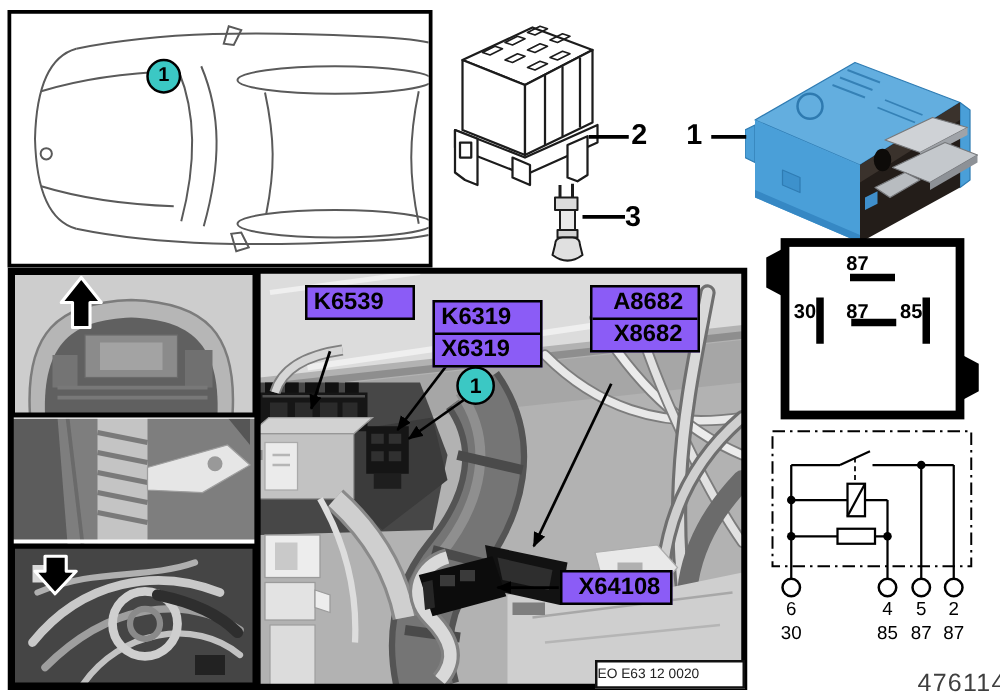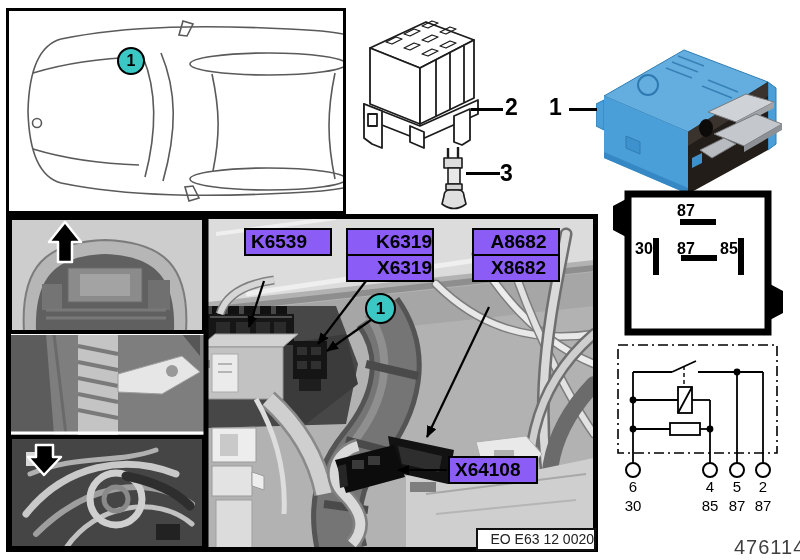--- a/index.html
+++ b/index.html
@@ -12,25 +12,25 @@
   .badge.car{left:117px;top:47px;width:24px;height:24px;line-height:24px;font-size:16px;}
   .badge.photo{left:365px;top:293px;width:27px;height:27px;line-height:27px;font-size:17px;}
   
   .pnum{position:absolute;font-weight:bold;font-size:23px;color:#000;z-index:5;}
   .pline{position:absolute;height:3px;background:#000;z-index:5;}
   
   .lblbox{position:absolute;background:#8b5cf6;border:2px solid #000;z-index:5;}
   .lblbox .row{height:24px;line-height:24px;padding-left:5px;font-weight:bold;font-size:19px;color:#000;}
   .lblbox .row + .row{border-top:2px solid #000;}
   .box-k6539{left:244px;top:228px;width:84px;}
-  .box-k6319{left:346px;top:228px;width:84px;text-align:right;}
+  .box-k6319{left:346px;top:240px;width:84px;}
   .box-a8682{left:472px;top:228px;width:84px;text-align:center;}
-  .box-x64108{left:448px;top:456px;width:86px;}
+  .box-x64108{left:448px;top:456px;width:86px;text-align:center;}
   .imgcode{position:absolute;left:476px;top:528px;width:116px;height:19px;background:#fff;
-           border:2px solid #111;z-index:5;font-size:14px;line-height:19px;text-align:right;color:#222;}
+           border:2px solid #111;z-index:5;font-size:11px;line-height:19px;text-align:left;color:#222;}
   .docnum{position:absolute;left:734px;top:536px;font-size:20px;color:#3f3f3f;letter-spacing:1px;z-index:5;}
   .carbox{position:absolute;left:6px;top:8px;width:334px;height:200px;border:3px solid #000;background:#fff;}
   svg text{font-family:"Liberation Sans",sans-serif;}
 </style>
 </head>
 <body>
 
 <div class="page">
 
   <div class="carbox">

